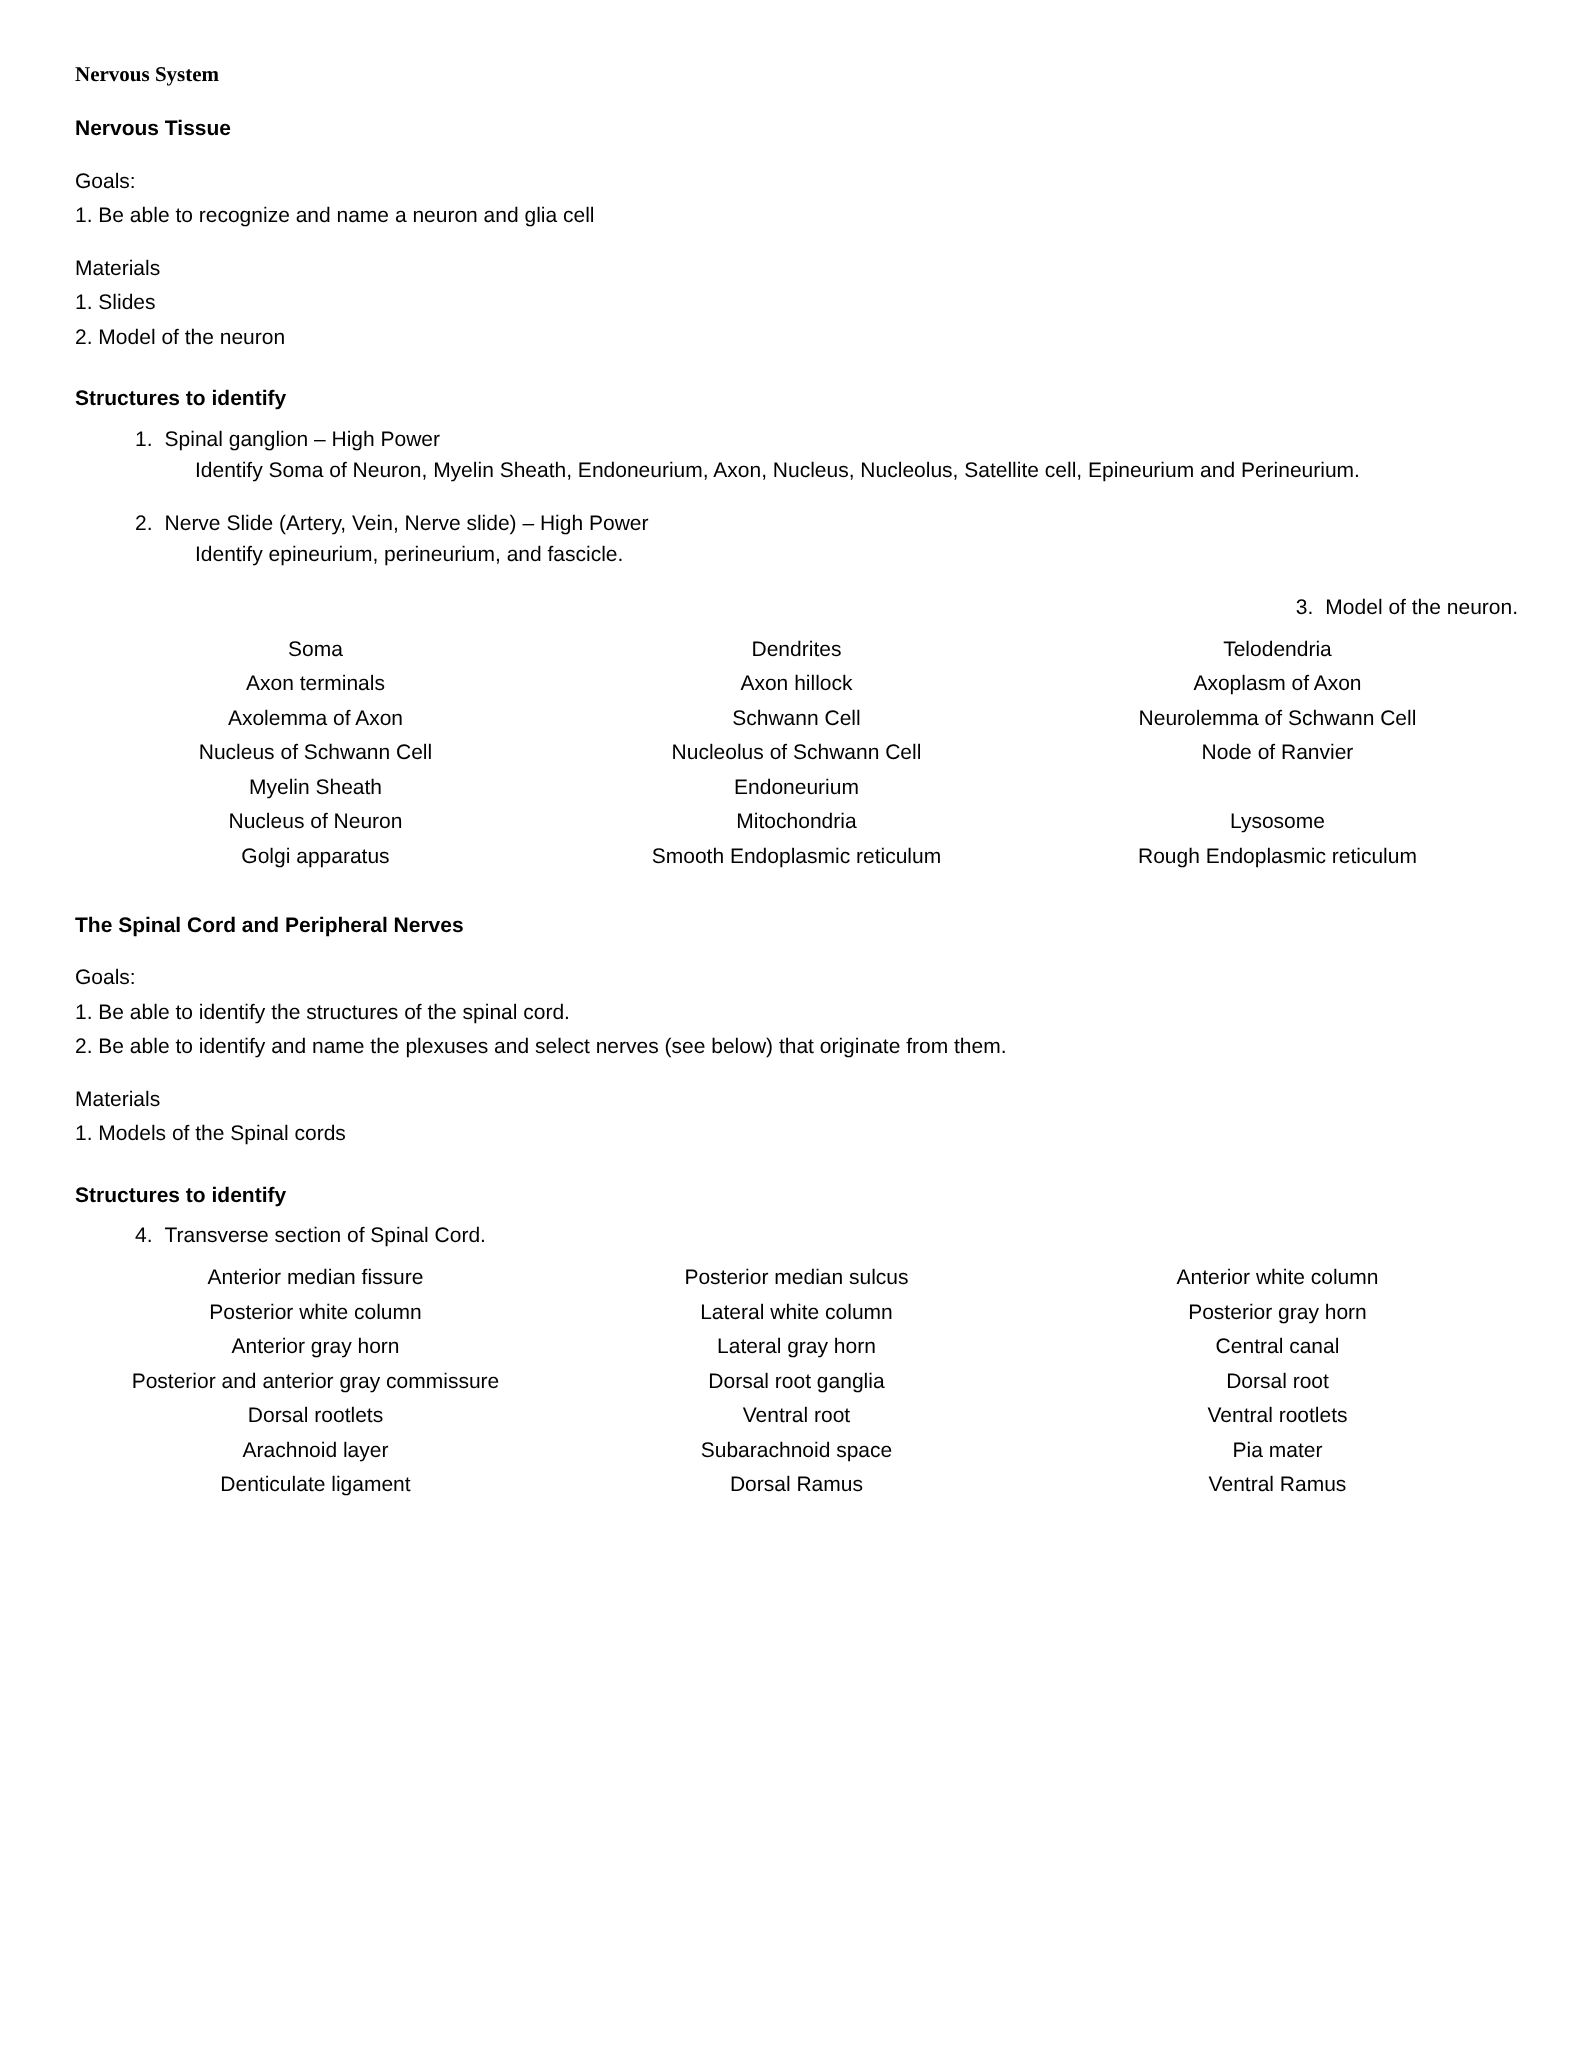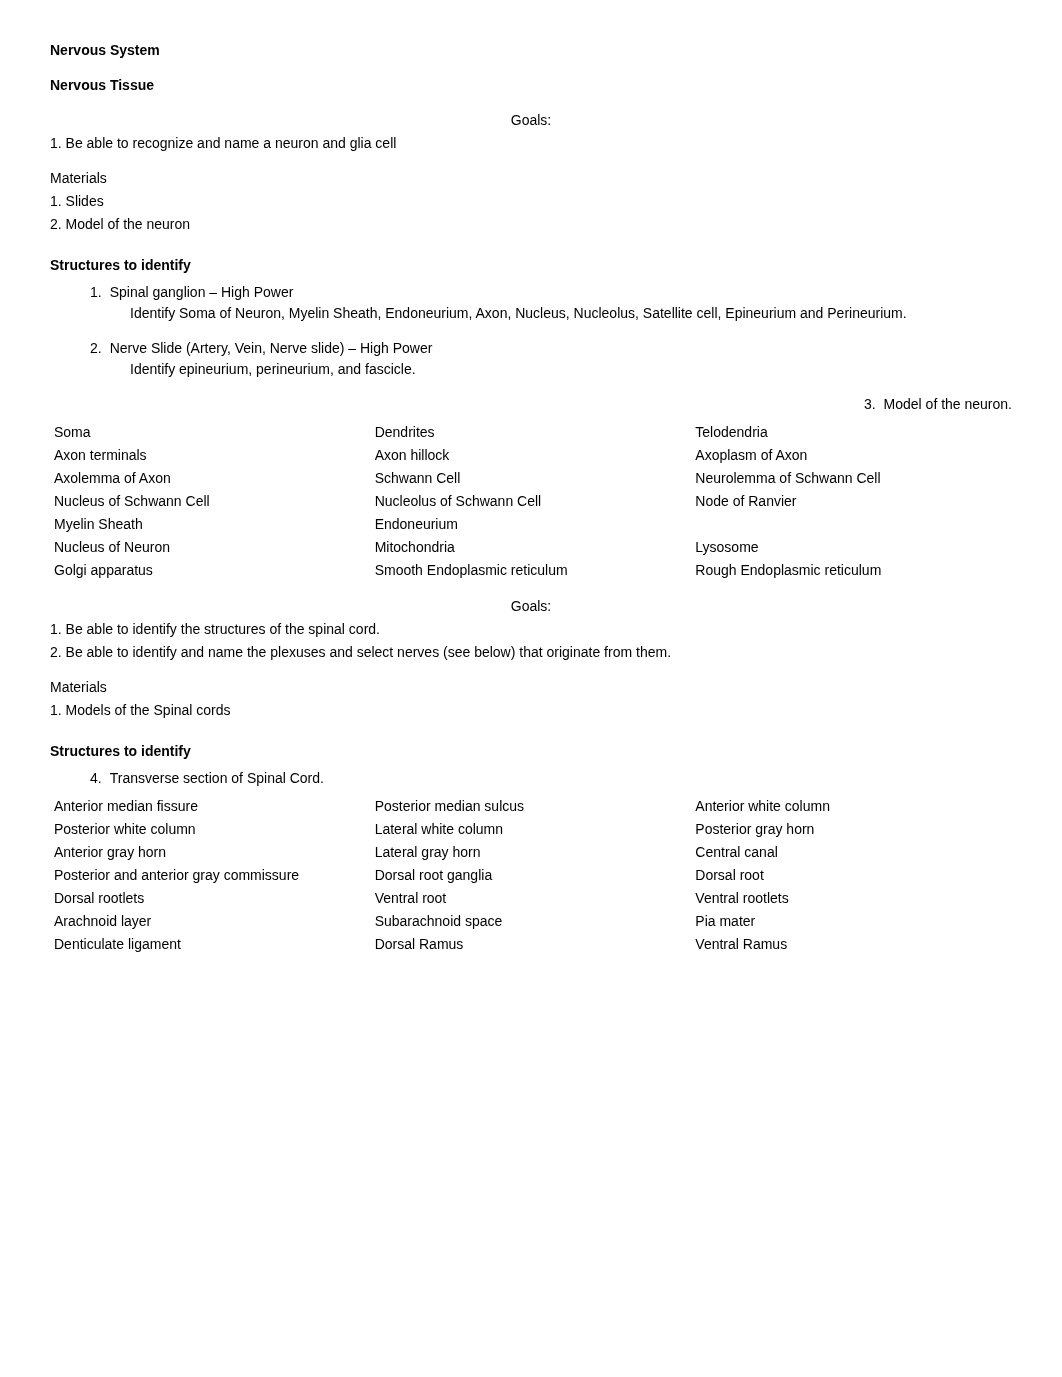--- a/index.html
+++ b/index.html
@@ -15,21 +15,20 @@
       padding: 40px 50px;
       line-height: 1.5;
     }
     .sub-title {
       font-weight: bold;
       margin-bottom: 4px;
     }
     .goals-label {
       margin-top: 14px;
       margin-bottom: 2px;
-      text-align: center;
     }
     .goal-item {
       margin-bottom: 2px;
     }
     .materials-label {
       margin-top: 14px;
       margin-bottom: 2px;
     }
     .material-item {
       margin-bottom: 2px;
@@ -40,36 +39,38 @@
     }
     .three-col-table {
       width: 100%;
       border-collapse: collapse;
       margin-bottom: 14px;
     }
     .three-col-table td {
       width: 33%;
       padding: 1px 4px;
       vertical-align: top;
+      text-align: center;
     }
     .section-break {
       margin-top: 20px;
       margin-bottom: 6px;
     }
     .numbered-item {
       margin-left: 40px;
       margin-bottom: 14px;
     }
     .numbered-item-sub {
       display: block;
       margin-left: 40px;
     }
     .top-section-title {
       font-weight: bold;
       margin-bottom: 14px;
+      font-family: Liberation Serif, serif;
     }
     .spinal-section-title {
       font-weight: bold;
       margin-top: 24px;
       margin-bottom: 14px;
     }
   </style>
 </head>
 <body>
 
@@ -137,20 +138,21 @@
           <tr>
             <td>Golgi apparatus</td>
             <td>Smooth Endoplasmic reticulum</td>
             <td>Rough Endoplasmic reticulum</td>
           </tr>
         </tbody>
     </table>
   </div>
 
   <div>
+    <div class="spinal-section-title">The Spinal Cord and Peripheral Nerves</div>
 
     <div class="goals-label">Goals:</div>
     <div class="goal-item">1. Be able to identify the structures of the spinal cord.</div>
     <div class="goal-item">2. Be able to identify and name the plexuses and select nerves (see below) that originate from them.</div>
 
     <div class="materials-label">Materials</div>
     <div class="material-item">1. Models of the Spinal cords</div>
 
     <div class="structures-label section-break">Structures to identify</div>
 

